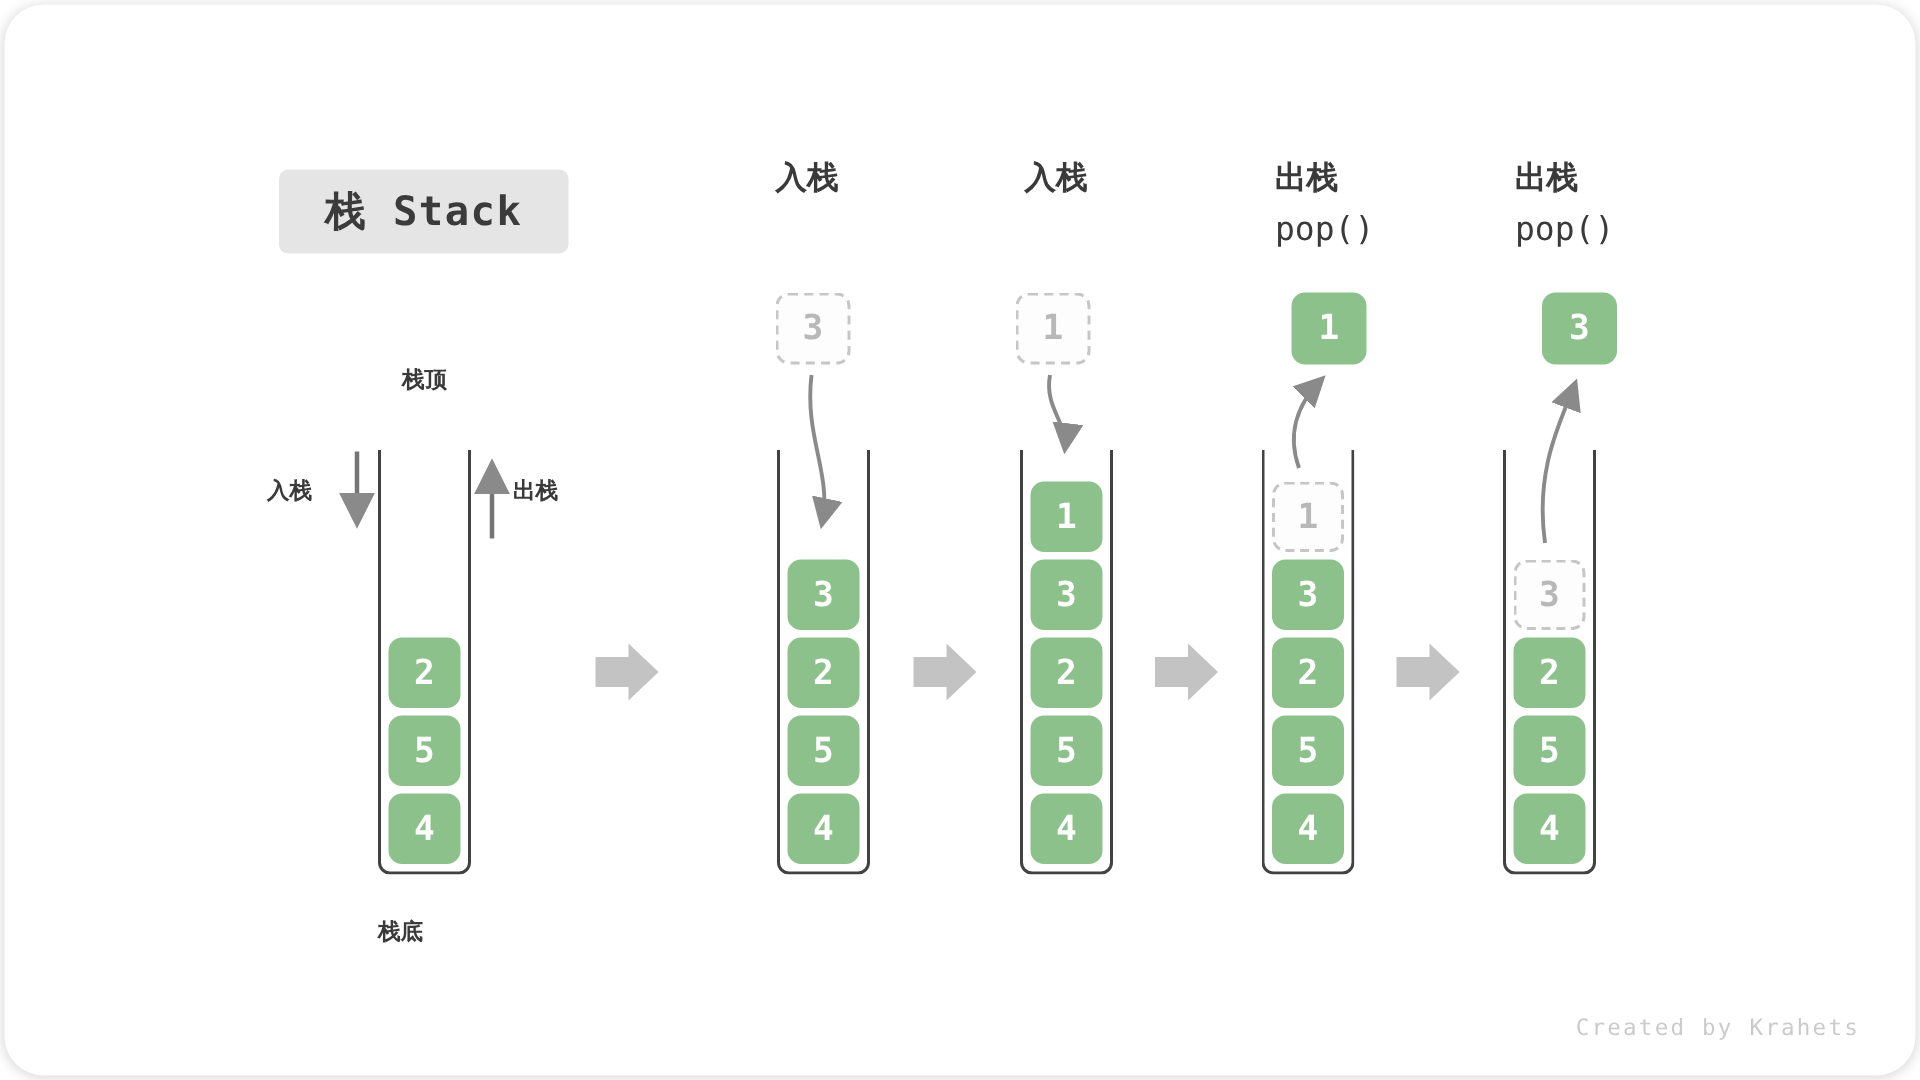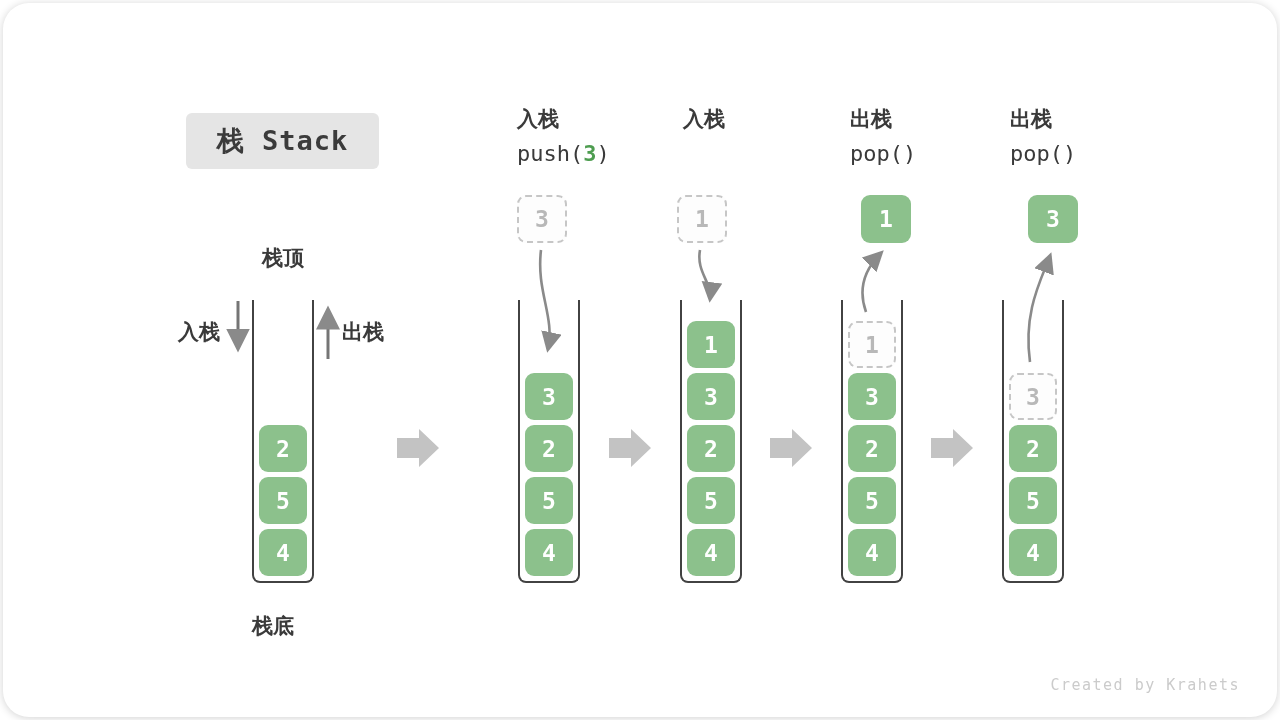--- a/index.html
+++ b/index.html
@@ -43,21 +43,21 @@
            border-bottom-left-radius: 8px; border-bottom-right-radius: 8px; }
   .cells { position: absolute; inset: 0; }
   .cell { position: absolute; left: 5px; width: 48px; height: 47px; border-radius: 9px;
           background: #8cc18c; color: #ffffff;
           display: flex; align-items: center; justify-content: center;
           font-family: "DejaVu Sans Mono", "Liberation Mono", monospace;
           font-size: 23px; font-weight: 700; }
   .cell.ghost { background: #fdfdfd; border: 2px dashed #c6c6c6; color: #b8b8b8; }
 
   
-  .zh-label { position: absolute; font-size: 21px; font-weight: 700; color: #3a3a3a; }
+  .zh-label { position: absolute; font-size: 15px; font-weight: 700; color: #3a3a3a; }
   .lbl-top    { left: 252px; top: 244px; width: 62px; text-align: center; }
   .lbl-bottom { left: 252px; top: 612px; width: 62px; }
   .lbl-push   { left: 178px; top: 318px; }
   .lbl-pop    { left: 342px; top: 318px; }
 
   svg.overlay { position: absolute; left: 0; top: 0; width: 1280px; height: 720px;
                 pointer-events: none; }
 
   .watermark { position: absolute; right: 40px; top: 676px;
                font-family: "DejaVu Sans Mono", "Liberation Mono", monospace;
@@ -66,21 +66,20 @@
 </head>
 <body>
 
 <div class="card"></div>
 <div class="canvas">
 
   <div class="title-box">栈 Stack</div>
 
   <div class="op-header" style="left:517px">
     <div class="op-zh">入栈</div>
-    <div class="op-code"><span>push(</span><span class="arg">3</span><span>)</span></div>
   </div>
   <div class="op-header" style="left:683px">
     <div class="op-zh">入栈</div>
   </div>
   <div class="op-header" style="left:850px">
     <div class="op-zh">出栈</div>
     <div class="op-code"><span>pop(</span><span class="arg"></span><span>)</span></div>
   </div>
   <div class="op-header" style="left:1010px">
     <div class="op-zh">出栈</div>

